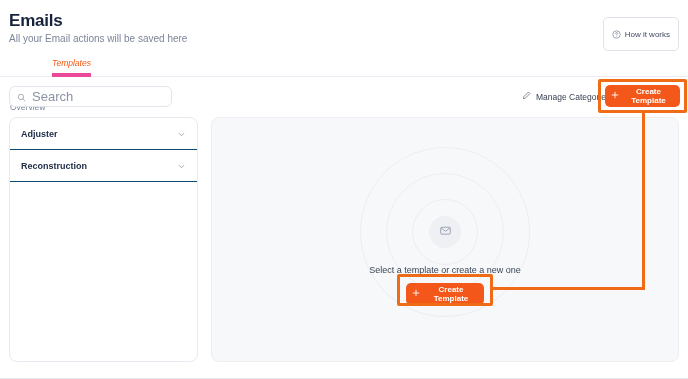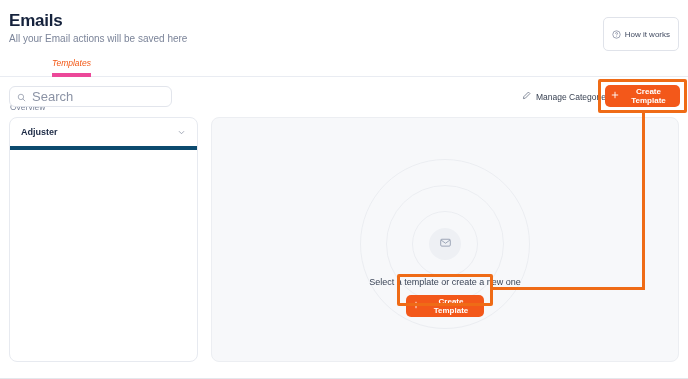--- a/index.html
+++ b/index.html
@@ -152,21 +152,21 @@
     border-radius: 8px;
     box-sizing: border-box;
     overflow: hidden;
   }
   .cat-row {
     height: 32px;
     display: flex;
     align-items: center;
     justify-content: space-between;
     padding: 0 11px 0 11px;
-    border-bottom: 4px solid #0c4a6e;
+    border-bottom: 1px solid #0c4a6e;
     box-sizing: border-box;
     cursor: pointer;
   }
   .cat-row .cat-label {
     font-size: 9px;
     font-weight: bold;
     color: #1c2a45;
   }
 
   .right-panel {
@@ -175,21 +175,21 @@
     width: 468px;
     height: 245px;
     background: #f7f8fa;
     border: 1px solid #eceef2;
     border-radius: 8px;
     box-sizing: border-box;
     overflow: hidden;
   }
   .empty-state {
     position: absolute;
-    left: 0; top: 16px;
+    left: 0; top: 4px;
     width: 100%;
     height: 100%;
     display: flex;
     flex-direction: column;
     align-items: center;
     justify-content: center;
   }
   .rings {
     position: absolute;
     left: 50%;
@@ -342,20 +342,28 @@
     <div class="cat-row">
       <span class="cat-label">Adjuster</span>
       <span>
         <svg width="9" height="9" viewBox="0 0 16 16" fill="none">
           <path d="M4 6.2l4 4 4-4" stroke="#8b93a5" stroke-width="1.4" stroke-linecap="round" stroke-linejoin="round"></path>
         </svg>
       </span>
     </div>
 
 
+    <div class="cat-row">
+      <span class="cat-label">Reconstruction</span>
+      <span>
+        <svg width="9" height="9" viewBox="0 0 16 16" fill="none">
+          <path d="M4 6.2l4 4 4-4" stroke="#8b93a5" stroke-width="1.4" stroke-linecap="round" stroke-linejoin="round"></path>
+        </svg>
+      </span>
+    </div>
 
 
   </div>
 
   <div class="right-panel">
     <div class="empty-state">
 
       <div class="rings">
         <div class="ring ring-1"></div>
         <div class="ring ring-2"></div>

